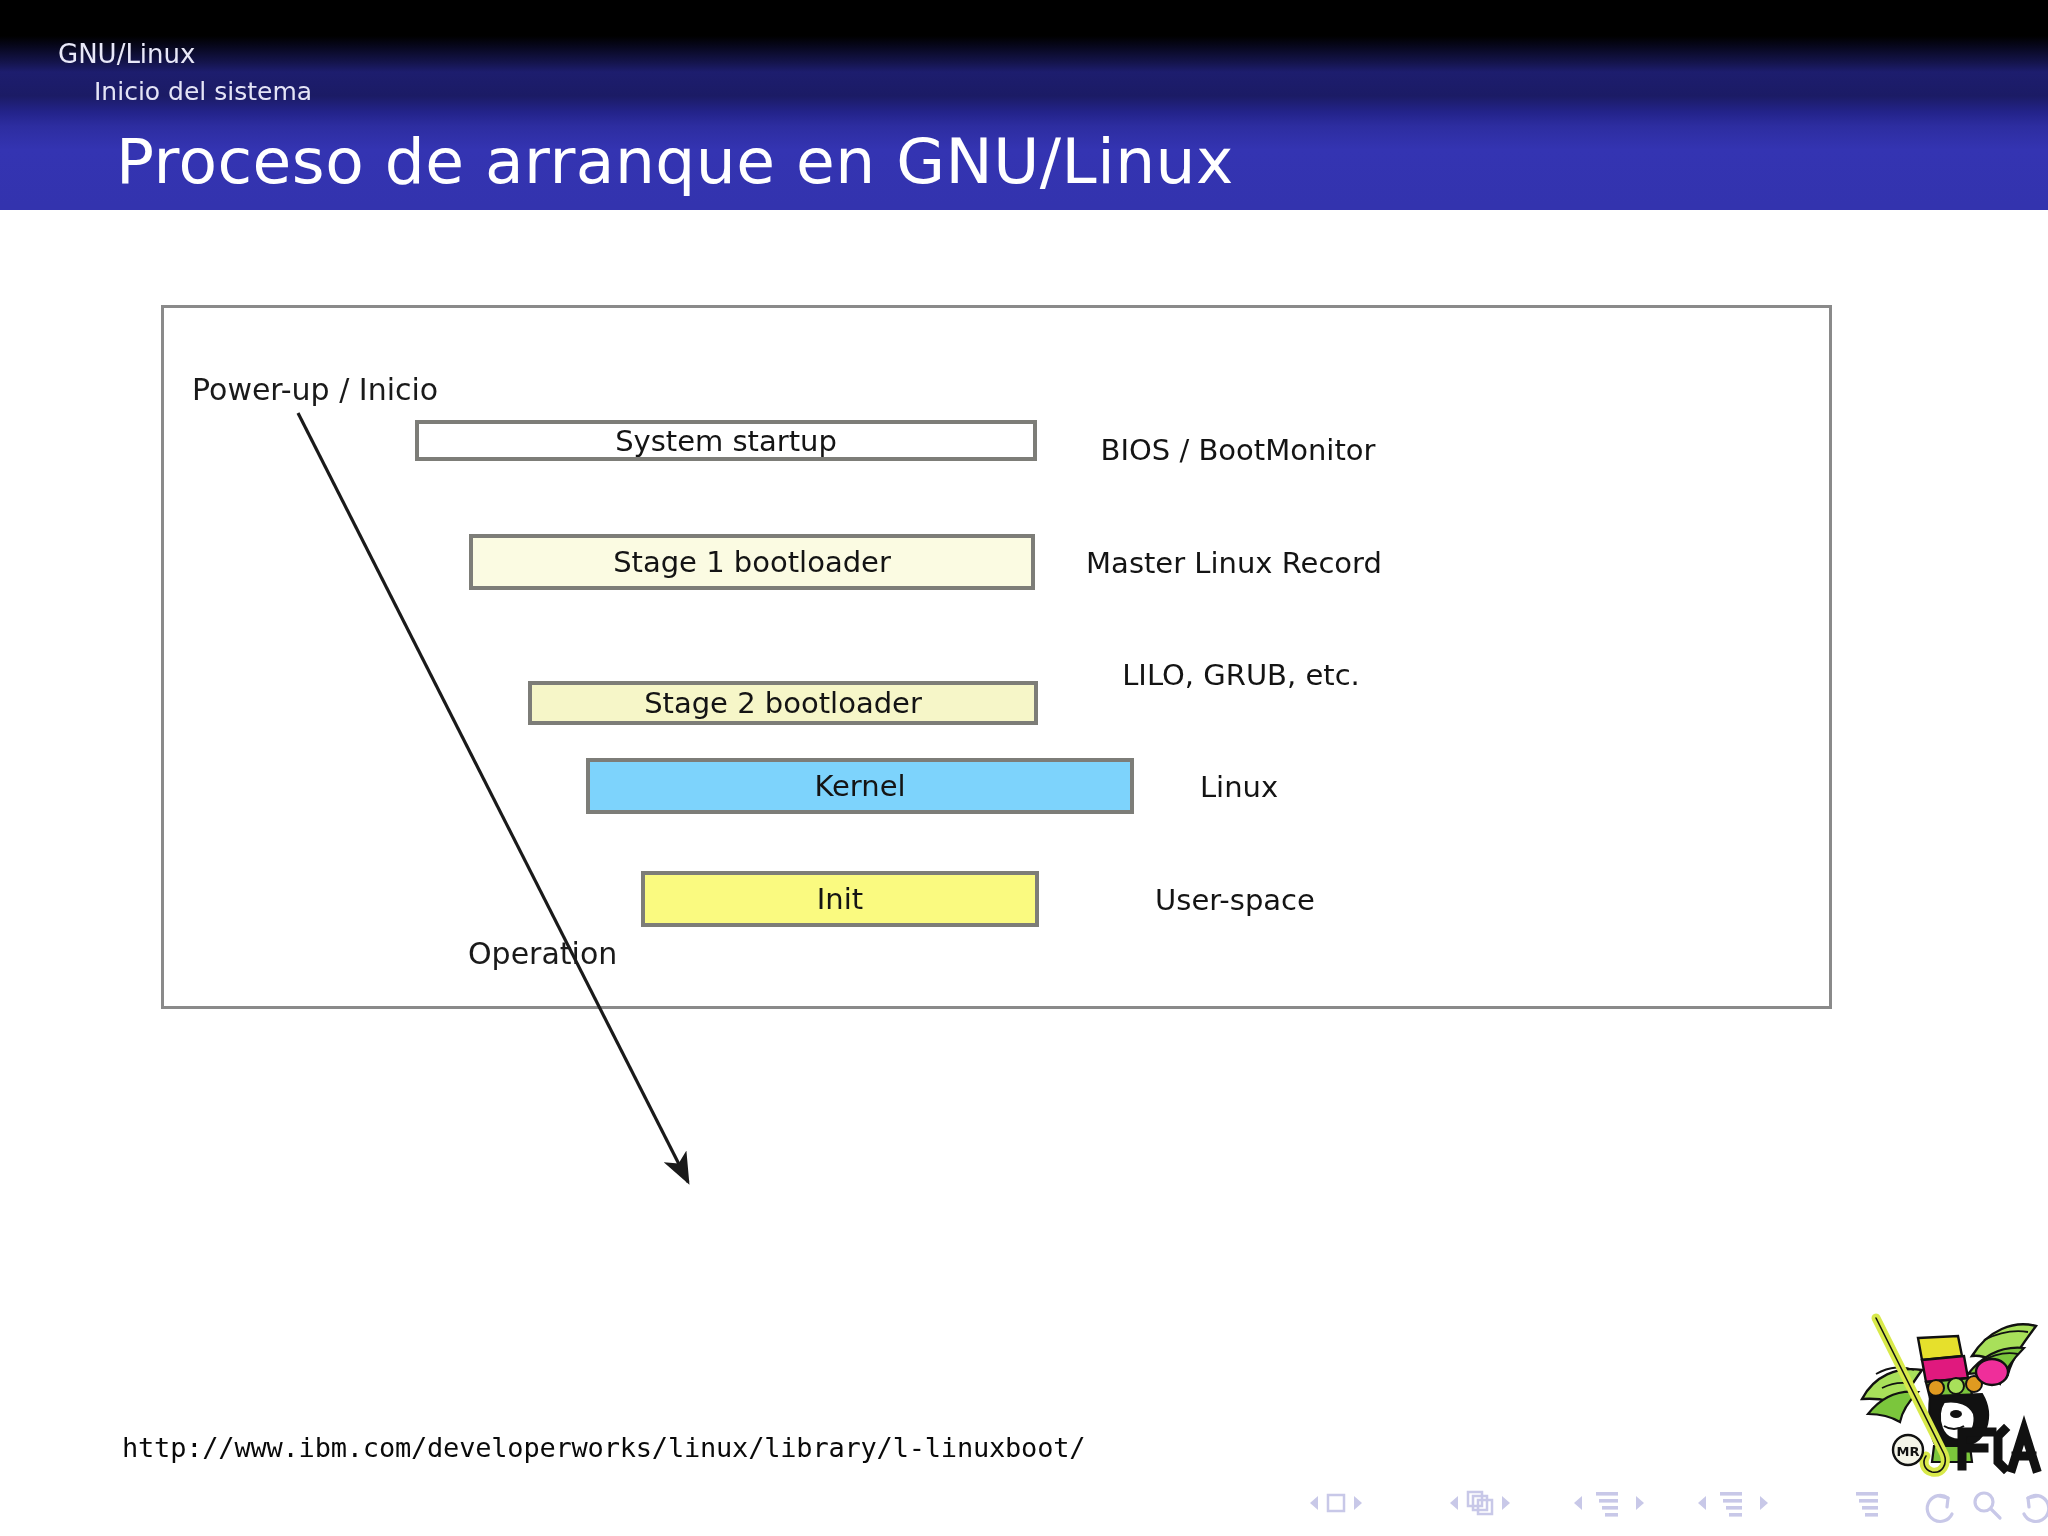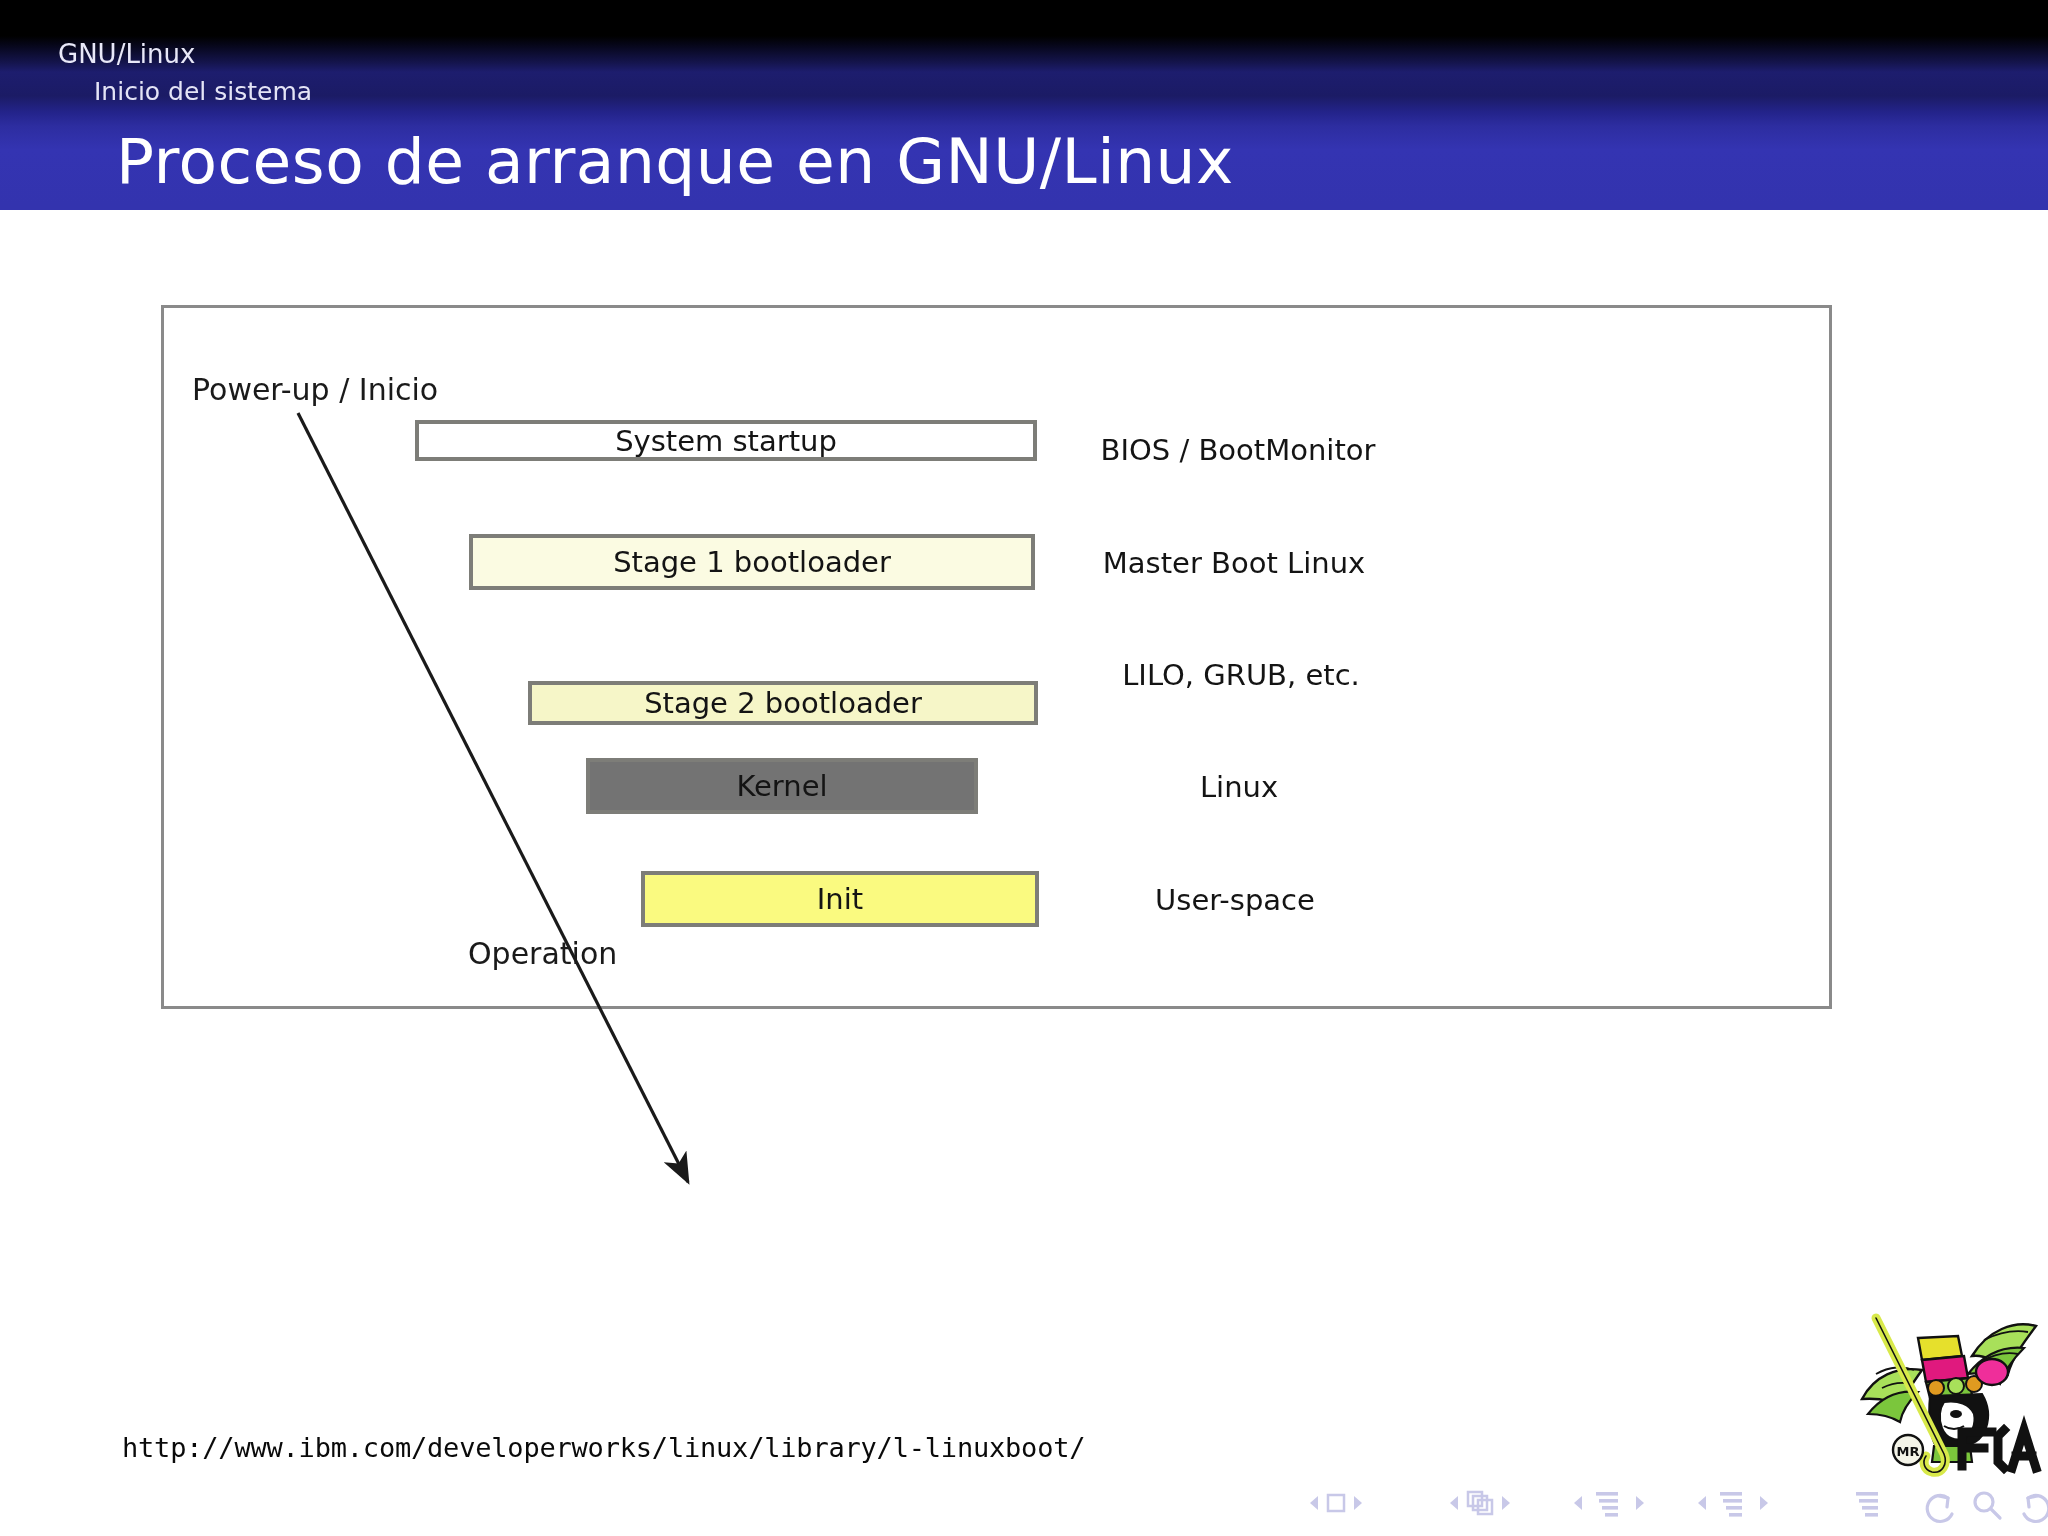--- a/index.html
+++ b/index.html
@@ -107,21 +107,21 @@
     display: flex;
     align-items: center;
     justify-content: center;
     font-size: 29px;
     color: #141414;
     white-space: nowrap;
   }
   .stage-box.b0 { left: 415px;  top: 420px;  width: 622px; height: 41px; background: #ffffff; }
   .stage-box.b1 { left: 469px;  top: 534px;  width: 566px; height: 56px; background: #fbfbe2; }
   .stage-box.b2 { left: 528px;  top: 681px;  width: 510px; height: 44px; background: #f6f6c8; }
-  .stage-box.b3 { left: 586px;  top: 758px;  width: 392px; height: 56px; background: #737373; }
+  .stage-box.b3 { left: 586px;  top: 758px;  width: 548px; height: 56px; background: #7dd3fc; }
   .stage-box.b4 { left: 641px;  top: 871px;  width: 398px; height: 56px; background: #fafa80; }
 
   .side-label {
     position: absolute;
     font-size: 29px;
     color: #141414;
     white-space: nowrap;
     text-align: center;
     width: 440px;
   }
@@ -179,21 +179,21 @@
 <div class="label-powerup">Power-up / Inicio</div>
 <div class="label-operation">Operation</div>
 
 <div class="stage-box b0">System startup</div>
 <div class="stage-box b1">Stage 1 bootloader</div>
 <div class="stage-box b2">Stage 2 bootloader</div>
 <div class="stage-box b3">Kernel</div>
 <div class="stage-box b4">Init</div>
 
 <div class="side-label s0">BIOS / BootMonitor</div>
-<div class="side-label s1">Master Boot Linux</div>
+<div class="side-label s1">Master Linux Record</div>
 <div class="side-label s2">LILO, GRUB, etc.</div>
 <div class="side-label s3">Linux</div>
 <div class="side-label s4">User-space</div>
 
 <div class="footnote">http://www.ibm.com/developerworks/linux/library/l-linuxboot/</div>
 
 <svg class="logo" viewBox="0 0 192 180" xmlns="http://www.w3.org/2000/svg">
 
   <g>
     <path d="M10,95 C22,72 45,62 70,66 C60,80 52,92 50,104 C40,96 24,94 10,95 Z" fill="#a8e05a" stroke="#111" stroke-width="2.4"></path>

